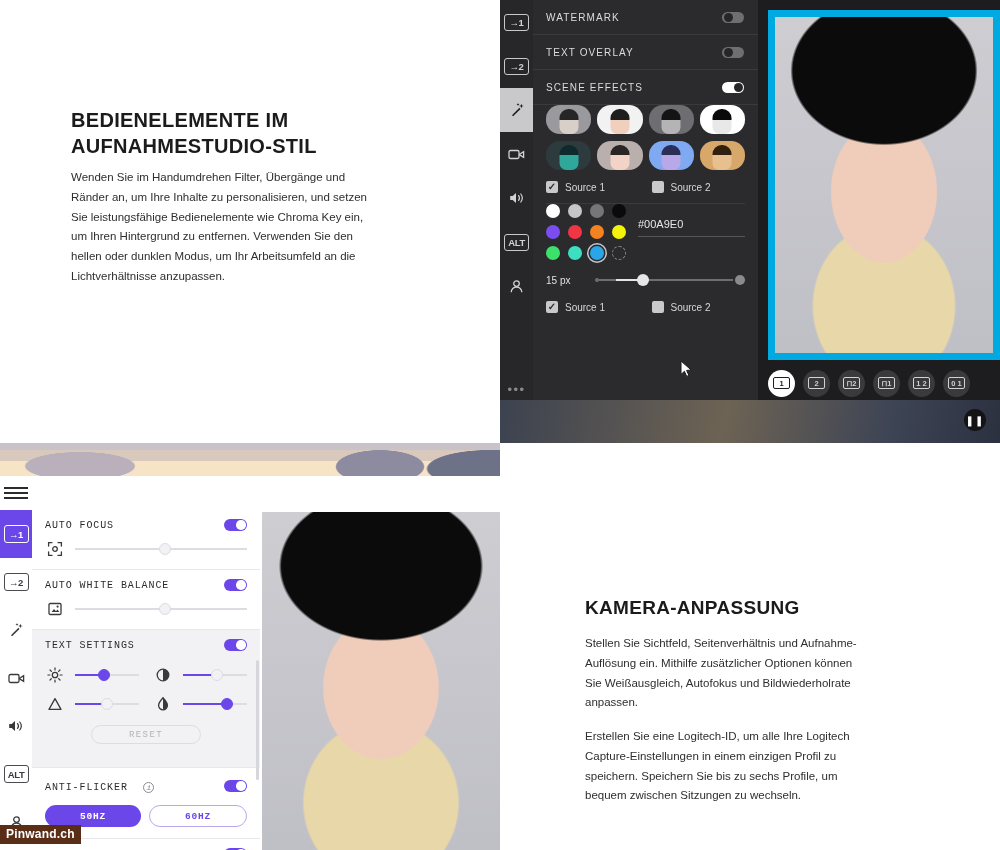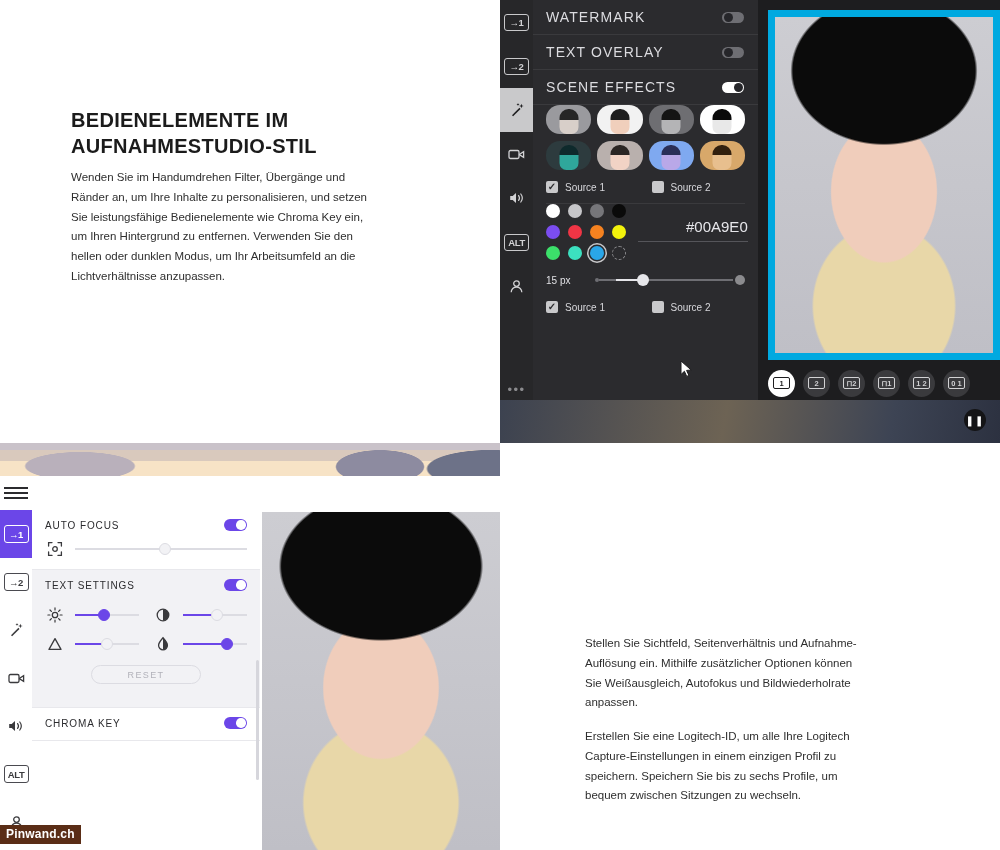--- a/index.html
+++ b/index.html
@@ -46,21 +46,21 @@
   .rail-dots { margin-top: auto; margin-bottom: 46px; color: #8b8b8e; font-size: 13px; letter-spacing: 1.5px; }
 
   .dark-panel {
     position: absolute; left: 33px; top: 0; width: 225px; height: 443px;
     background: #2b2b2e;
   }
   .row-toggle {
     height: 35px; display: flex; align-items: center; justify-content: space-between;
     padding: 0 14px 0 13px; border-bottom: 1px solid #3a3a3d;
   }
-  .row-label { font-size: 14px; letter-spacing: 1.1px; color: #dcdce0; }
+  .row-label { font-size: 10px; letter-spacing: 1.1px; color: #dcdce0; }
   .tg { width: 22px; height: 11px; border-radius: 6px; background: #6e6e73; position: relative; flex: none; }
   .tg i { position: absolute; width: 9px; height: 9px; border-radius: 50%; background: #26262a; top: 1px; left: 1.5px; }
   .tg.on { background: #ffffff; }
   .tg.on i { left: auto; right: 1.5px; background: #26262a; }
 
   .sect-title { font-size: 9.6px; letter-spacing: 1.1px; color: #dcdce0; padding: 12px 13px 8px; }
   .filters-grid { display: grid; grid-template-columns: repeat(4, 1fr); gap: 7px 6px; padding: 0 13px; }
   .filt { height: 29px; border-radius: 14px; position: relative; overflow: hidden; background: #3a3a3d; }
   .filt .face {
     position: absolute; left: 50%; top: 50%; transform: translate(-50%,-44%);
@@ -76,21 +76,21 @@
     font-size: 10px; line-height: 12px; text-align: center; font-weight: bold;
   }
   .divider { height: 1px; background: #3a3a3d; margin: 0 13px; }
 
   .border-body { display: flex; padding: 0 13px; gap: 12px; align-items: flex-start; }
   .swatches { display: grid; grid-template-columns: repeat(4, 1fr); gap: 7px 8px; }
   .sw { width: 14px; height: 14px; border-radius: 50%; }
   .sw.sel { box-shadow: 0 0 0 1.5px #2b2b2e, 0 0 0 3px #c9c9cb; }
   .sw.custom { background: transparent; border: 1.5px dashed #8b8b8e; }
   .hexwrap { flex: 1; padding-top: 14px; }
-  .hexval { font-size: 15px; color: #e6e6ea; padding-bottom: 6px; margin-left: 48px; }
+  .hexval { font-size: 11px; color: #e6e6ea; padding-bottom: 6px; }
   .hexline { height: 1px; background: #55555a; }
 
   .px-row { display: flex; align-items: center; gap: 9px; padding: 13px 13px 0; }
   .px-label { font-size: 10px; color: #e0e0e4; width: 38px; flex: none; }
   .px-track { flex: 1; position: relative; height: 14px; }
   .px-track .bar { position: absolute; left: 6px; right: 12px; top: 6px; height: 2px; background: #6e6e73; }
   .px-track .fill { position: absolute; left: 23px; top: 6px; width: 24px; height: 2px; background: #e6e6ea; }
   .px-track .dot-s { position: absolute; left: 2px; top: 5px; width: 4px; height: 4px; border-radius: 50%; background: #6e6e73; }
   .px-track .dot-l { position: absolute; right: 0; top: 2px; width: 10px; height: 10px; border-radius: 50%; background: #8b8b8e; }
   .px-track .knob { position: absolute; left: 44px; top: 1px; width: 12px; height: 12px; border-radius: 50%; background: #e6e6ea; }
@@ -160,21 +160,21 @@
   .lrail-ic { width: 32px; height: 48px; display: flex; align-items: center; justify-content: center; color: #3a3a3d; }
   .lrail-ic.boxed span {
     display: inline-flex; align-items: center; justify-content: center;
     border: 1.5px solid #4a4a50; border-radius: 3px; font-size: 9.5px; font-weight: bold;
     padding: 2px 3px; min-width: 25px; height: 18px; letter-spacing: -.4px;
   }
   .lrail-ic.active { background: #6B46E8; }
   .lrail-ic.active.boxed span { border-color: #ffffff; color: #ffffff; }
 
   .light-panel { position: absolute; left: 32px; top: 34px; width: 228px; }
-  .lrow { border-bottom: 1px solid #e8e8ec; padding: 9px 13px 11px; background: #ffffff; }
+  .lrow { border-bottom: 1px solid #e8e8ec; padding: 9px 13px 11px; background: #ffffff; font-family: Liberation Mono, monospace; }
   .lrow.shaded { background: #f2f2f5; }
   .lrow-head { display: flex; align-items: center; justify-content: space-between; }
   .lrow-label { font-size: 10px; letter-spacing: .9px; color: #2b2b2e; }
   .ptg { width: 23px; height: 12px; border-radius: 6px; background: #6B46E8; position: relative; flex: none; }
   .ptg i { position: absolute; width: 9.5px; height: 9.5px; border-radius: 50%; background: #fff; top: 1.2px; right: 1.5px; }
   .sl-row { display: flex; align-items: center; gap: 10px; margin-top: 9px; }
   .sl-ic { width: 20px; height: 18px; flex: none; display: flex; align-items: center; justify-content: center; color: #3a3a3d; }
   .sl-track { flex: 1; position: relative; height: 14px; }
   .sl-track .bar { position: absolute; left: 0; right: 0; top: 6px; height: 2px; background: #dcdce2; }
   .sl-track .fill { position: absolute; left: 0; top: 6px; height: 2px; background: #6B46E8; }
@@ -467,20 +467,41 @@
               <circle cx="8" cy="8" r="2.3" fill="none" stroke="currentColor" stroke-width="1.3"></circle>
             </svg>
           </span>
           <span class="sl-track">
             <i class="bar"></i>
             <i class="knob" style="left:49%"></i>
           </span>
         </div>
       </div>
 
+      <div class="lrow">
+        <div class="lrow-head">
+          <span class="lrow-label">AUTO WHITE BALANCE</span>
+          <span class="ptg">
+              <i></i>
+            </span>
+        </div>
+        <div class="sl-row">
+          <span class="sl-ic">
+            <svg width="16" height="16" viewBox="0 0 16 16">
+              <rect x="2" y="2.5" width="12" height="11" rx="1.2" fill="none" stroke="currentColor" stroke-width="1.3"></rect>
+              <path d="M4.6 11 7 8l2 2.2 1.4-1.6 2 2.4z" fill="currentColor"></path>
+              <circle cx="10.6" cy="5.6" r="1.1" fill="currentColor"></circle>
+            </svg>
+          </span>
+          <span class="sl-track">
+            <i class="bar"></i>
+            <i class="knob" style="left:49%"></i>
+          </span>
+        </div>
+      </div>
 
       <div class="lrow shaded">
         <div class="lrow-head">
           <span class="lrow-label">TEXT SETTINGS</span>
           <span class="ptg">
               <i></i>
             </span>
         </div>
         <div class="img-grid">
 
@@ -536,37 +557,53 @@
               <i class="bar"></i>
               <i class="fill" style="width:64%"></i>
               <i class="knob filled" style="left:60%"></i>
             </span>
           </div>
         </div>
 
         <div class="reset">RESET</div>
       </div>
 
+      <div class="lrow">
+        <div class="lrow-head">
+          <span>
+            <span class="lrow-label">ANTI-FLICKER</span>
+            <span class="info-ic">i</span>
+          </span>
+          <span class="ptg">
+              <i></i>
+            </span>
+        </div>
+        <div class="hz-row">
+          <span class="hz on">50HZ</span>
+          <span class="hz off">60HZ</span>
+        </div>
+      </div>
 
       <div class="lrow">
         <div class="lrow-head">
           <span class="lrow-label">CHROMA KEY</span>
           <span class="ptg">
               <i></i>
             </span>
         </div>
       </div>
       <div class="vscroll"></div>
     </div>
 
     <div class="bl-preview">
       <div class="pv-photo"></div>
     </div>
 
     <span class="wm">Pinwand.ch</span>
   </div>
 
   <div class="quad" id="br">
+    <div class="copy-h">KAMERA-ANPASSUNG</div>
     <div class="copy-p">Stellen Sie Sichtfeld, Seitenverhältnis und Aufnahme-Auflösung ein. Mithilfe zusätzlicher Optionen können Sie Weißausgleich, Autofokus und Bildwiederholrate anpassen.</div>
     <div class="copy-p copy-p2">Erstellen Sie eine Logitech-ID, um alle Ihre Logitech Capture-Einstellungen in einem einzigen Profil zu speichern. Speichern Sie bis zu sechs Profile, um bequem zwischen Sitzungen zu wechseln.</div>
   </div>
 
 </div>
 
 </body></html>

